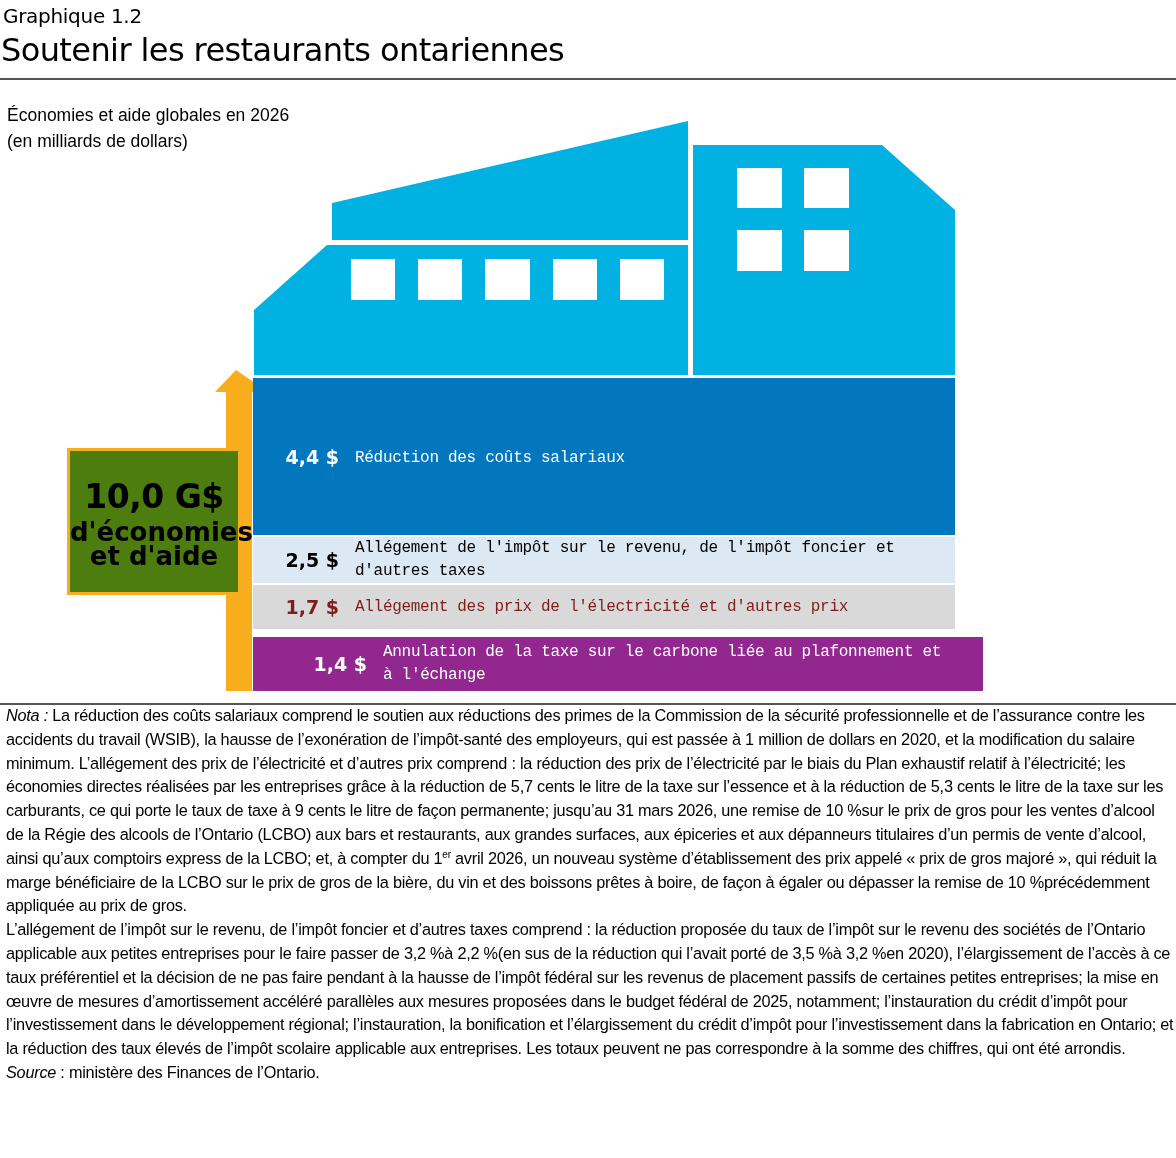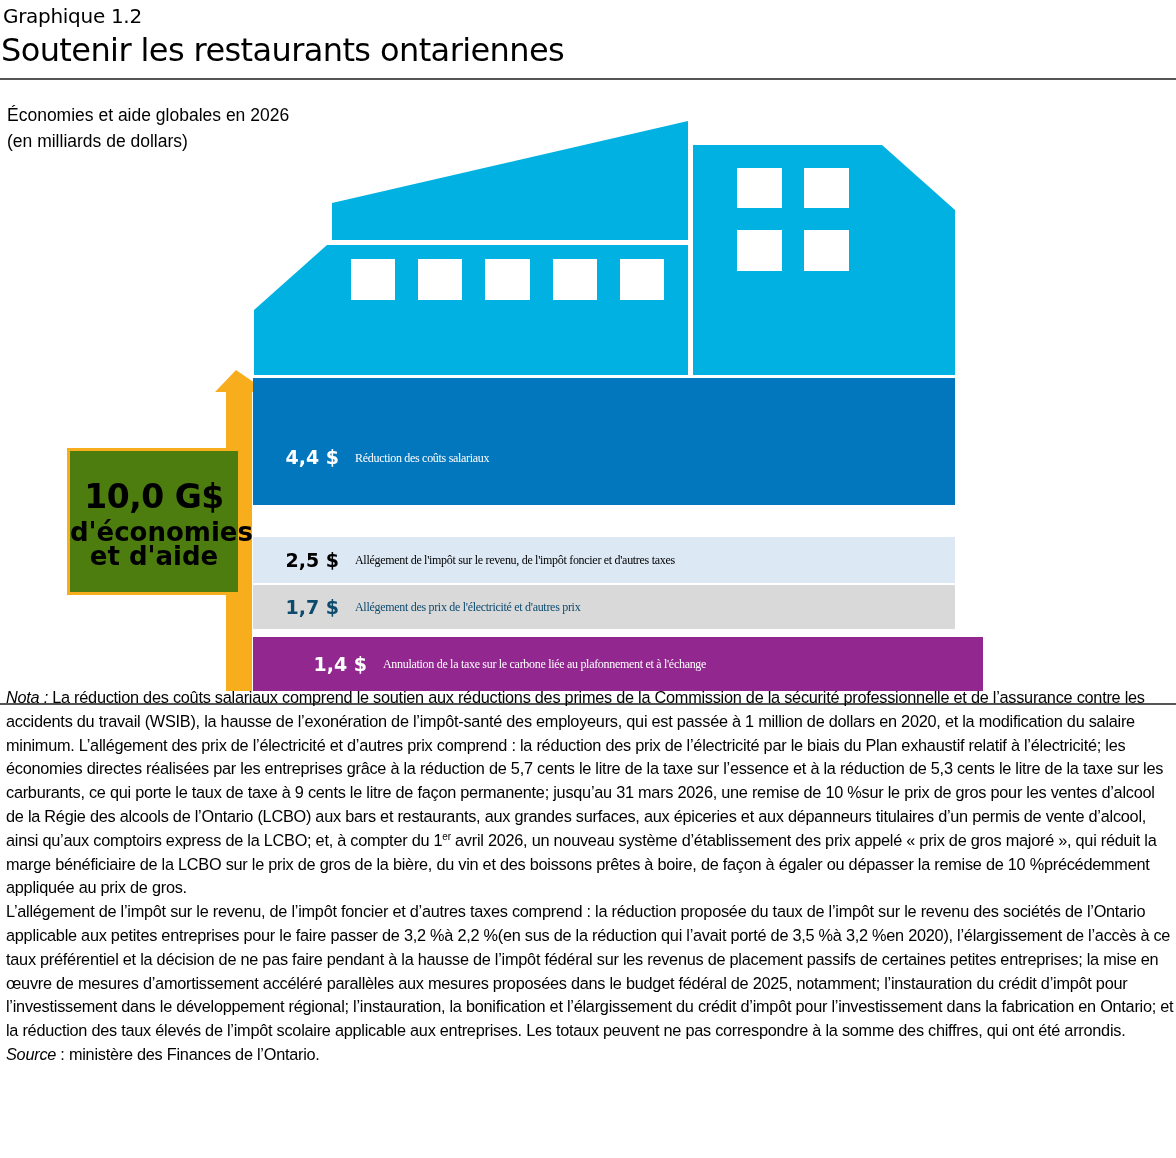--- a/index.html
+++ b/index.html
@@ -8,28 +8,28 @@
     .abs { position: absolute; }
     #fig-label { left: 3px; top: 4px; font-size: 20px; font-family: "DejaVu Sans", sans-serif; letter-spacing: -0.3px; }
     #fig-title { left: 1px; top: 31px; font-size: 32px; font-family: "DejaVu Sans", sans-serif; letter-spacing: -0.6px; }
     .rule { left: 0; width: 1176px; height: 2px; background: #555; }
     #subtitle { left: 7px; top: 102px; font-size: 17.5px; line-height: 26px;
                 font-family: "Liberation Sans", sans-serif; }
     #building { left: 0; top: 0; }
     .bar { left: 253px; width: 702px; display: flex; align-items: center; }
     .bar .val { width: 86px; text-align: right; font-weight: bold; font-size: 19px;
                 font-family: "DejaVu Sans", sans-serif; margin-right: 16px; flex-shrink: 0; }
-    .bar .lbl { font-size: 12px; line-height: 23px; font-family: Liberation Serif, serif; letter-spacing: -0.3px; }
+    .bar .lbl { font-size: 16px; line-height: 23px; font-family: Liberation Mono, monospace; letter-spacing: -0.3px; }
     #total-box { left: 67px; top: 448px; width: 168px; height: 141px; border: 3px solid #f8ae1c;
                  background: #4d7c0f; text-align: center; box-sizing: content-box; }
     #total-value { display: block; font-size: 33px; font-weight: bold; margin-top: 26px;
                    font-family: "DejaVu Sans", sans-serif; letter-spacing: -0.5px; }
     #total-caption { display: block; font-size: 26px; font-weight: bold; line-height: 24px; margin-top: 4px;
                      font-family: "DejaVu Sans", sans-serif; white-space: pre-line; }
-    #notes { left: 6px; top: 686px; width: 1168px; font-size: 16.3px; line-height: 23.8px;
+    #notes { left: 6px; top: 704px; width: 1168px; font-size: 16.3px; line-height: 23.8px;
              font-family: "Liberation Sans", sans-serif; letter-spacing: -0.25px; }
     #notes p { margin: 0; }
     #notes em { font-style: italic; }
     sup { font-size: 10px; line-height: 0; }
   </style>
 </head>
 <body>
 
 <div class="abs" id="fig-label">Graphique 1.2</div>
 <div class="abs" id="fig-title">Soutenir les restaurants ontariennes</div>
@@ -59,29 +59,29 @@
     <rect x="804" y="168" width="45" height="40"></rect>
     <rect x="737" y="230" width="45" height="41"></rect>
     <rect x="804" y="230" width="45" height="41"></rect>
   </g>
 
   <g fill="#f8ae1c">
     <polygon points="236,370 268,392 252,392 252,691 226,691 226,392 215,392"></polygon>
   </g>
 </svg>
 
-<div class="abs bar" style="top:378px; height:127px; background:#0377be; color:#fff; align-items:flex-start;">
+<div class="abs bar" style="top:378px; height:157px; background:#0377be; color:#fff; align-items:flex-start;">
   <span class="val" style="margin-top:68px;">4,4 $</span>
   <span class="lbl" style="margin-top:69px;">Réduction des coûts salariaux</span>
 </div>
 <div class="abs bar" style="top:537px; height:46px; background:#dce8f4; color:#000;">
   <span class="val">2,5 $</span>
   <span class="lbl" style="width:560px;">Allégement de l'impôt sur le revenu, de l'impôt foncier et d'autres taxes</span>
 </div>
-<div class="abs bar" style="top:585px; height:44px; background:#d9d9d9; color:#0c4a6e;">
+<div class="abs bar" style="top:585px; height:44px; background:#d9d9d9; color:#7f1d1d;">
   <span class="val">1,7 $</span>
   <span class="lbl">Allégement des prix de l'électricité et d'autres prix</span>
 </div>
 <div class="abs bar" style="top:637px; height:54px; background:#92278f; color:#fff;padding-left:28px;">
   <span class="val">1,4 $</span>
   <span class="lbl" style="width:560px;">Annulation de la taxe sur le carbone liée au plafonnement et à l'échange</span>
 </div>
 
 <div class="abs" id="total-box">
   <span id="total-value">10,0 G$</span>

